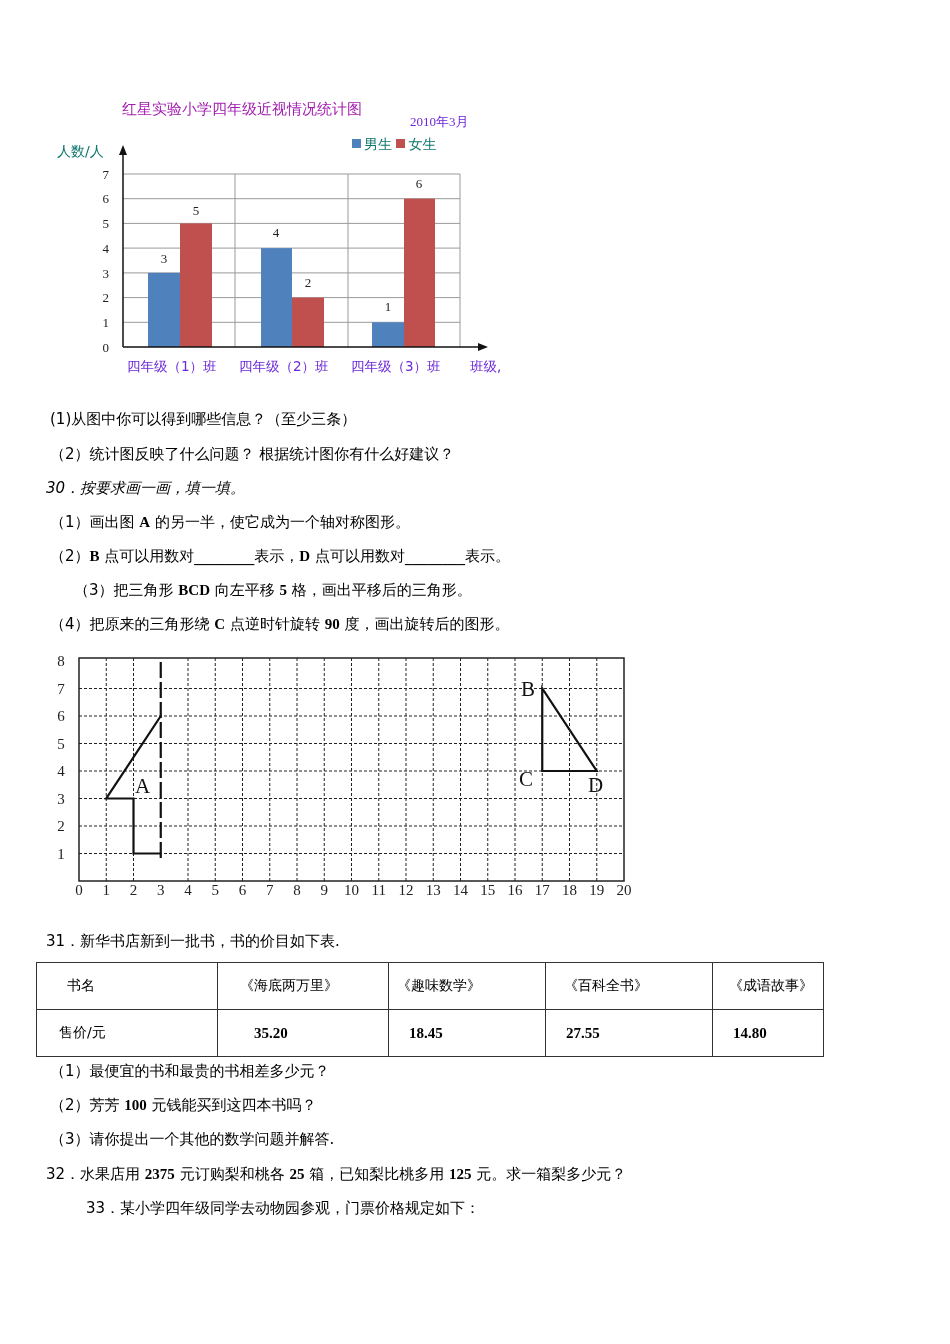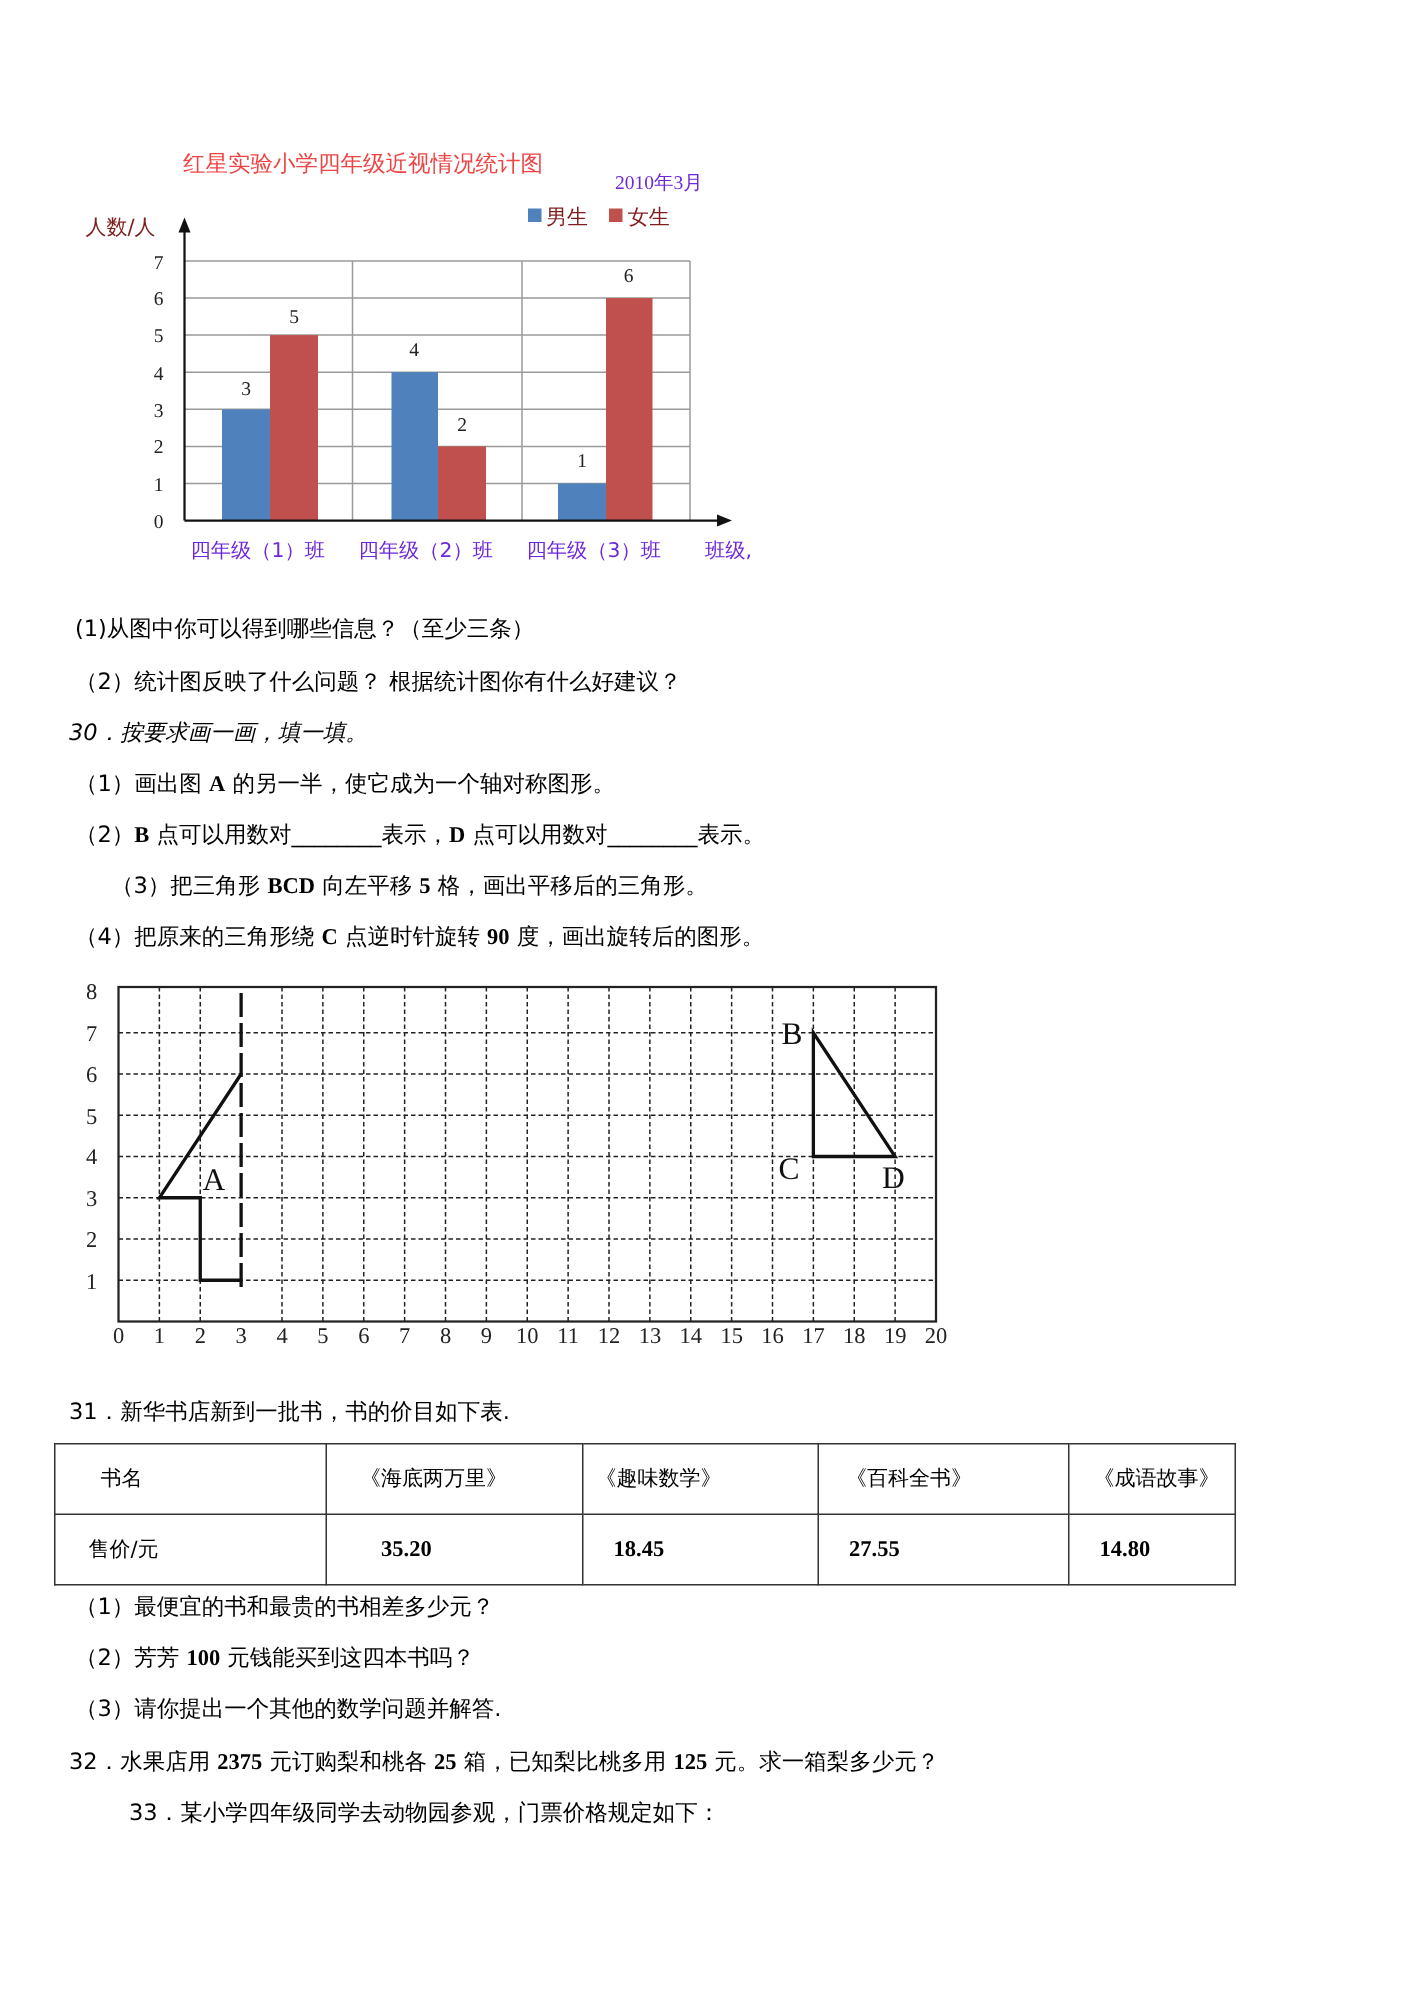--- a/index.html
+++ b/index.html
@@ -1,40 +1,40 @@
 <!DOCTYPE html>
 <html><head>
 <meta charset="utf-8">
 <style>
   html,body{margin:0;padding:0;background:#fff;}
   body{width:950px;height:1344px;position:relative;overflow:hidden;font-family:"DejaVu Serif","Liberation Serif",serif;color:#000;}
   .abs{position:absolute;}
   .line{position:absolute;left:48px;font-size:15px;line-height:20px;white-space:nowrap;font-family:"DejaVu Sans","Liberation Sans",sans-serif;}
   .line b{font-family:"Liberation Serif","DejaVu Serif",serif;font-weight:bold;}
-  .chart-title{font-size:15px;font-family:"DejaVu Sans","Liberation Sans",sans-serif;color:#ef4444;}
+  .chart-title{font-size:15px;font-family:"DejaVu Sans","Liberation Sans",sans-serif;color:#a21caf;}
   .chart-date{font-size:13px;font-family:"Liberation Serif",serif;color:#6d28d9;}
-  .legend{font-size:14px;font-family:"DejaVu Sans",sans-serif;color:#7f1d1d;}
+  .legend{font-size:14px;font-family:"DejaVu Sans",sans-serif;color:#0f766e;}
   .legend .sw{display:inline-block;width:9px;height:9px;margin-right:3px;vertical-align:1px;}
   .cat{font-size:13.5px;font-family:"DejaVu Sans",sans-serif;color:#6d28d9;white-space:nowrap;}
   svg text{font-family:"Liberation Serif","DejaVu Serif",serif;}
   table.books{position:absolute;left:36px;top:962px;width:788px;border-collapse:collapse;font-size:14px;}
   table.books td{border:1px solid #333;height:46px;vertical-align:middle;padding:0 0 0 22px;font-family:"DejaVu Sans",sans-serif;}
   table.books tr.price td.val{font-family:"Liberation Serif",serif;font-weight:bold;font-size:15px;padding-left:36px;}
   table.books tr.price td.val.c2{padding-left:20px;}
   table.books tr.price td.val.c3,table.books tr.price td.val.c4{padding-left:20px;}
 </style>
 </head>
 <body>
 
 <div>
   <div class="abs chart-title" style="left:122px;top:100px;">红星实验小学四年级近视情况统计图</div>
   <div class="abs chart-date" style="left:410px;top:113px;">2010年3月</div>
   <div class="abs legend" style="left:352px;top:136px;">
     <span><span class="sw" style="background:#4f81bd"></span><span>男生</span></span>
-    <span style="margin-left:10px"><span class="sw" style="background:#c0504d"></span><span>女生</span></span>
+    <span style="margin-left:0"><span class="sw" style="background:#c0504d"></span><span>女生</span></span>
   </div>
   <div class="abs legend" style="left:57px;top:143px;font-size:14px;">人数/人</div>
 
   <svg class="abs" style="left:0;top:0" width="950" height="400">
 
     <g stroke="#9a9a9a" stroke-width="1">
       <line x1="123" y1="174" x2="460" y2="174"></line>
       <line x1="123" y1="198.7" x2="460" y2="198.7"></line>
       <line x1="123" y1="223.4" x2="460" y2="223.4"></line>
       <line x1="123" y1="248.1" x2="460" y2="248.1"></line>

